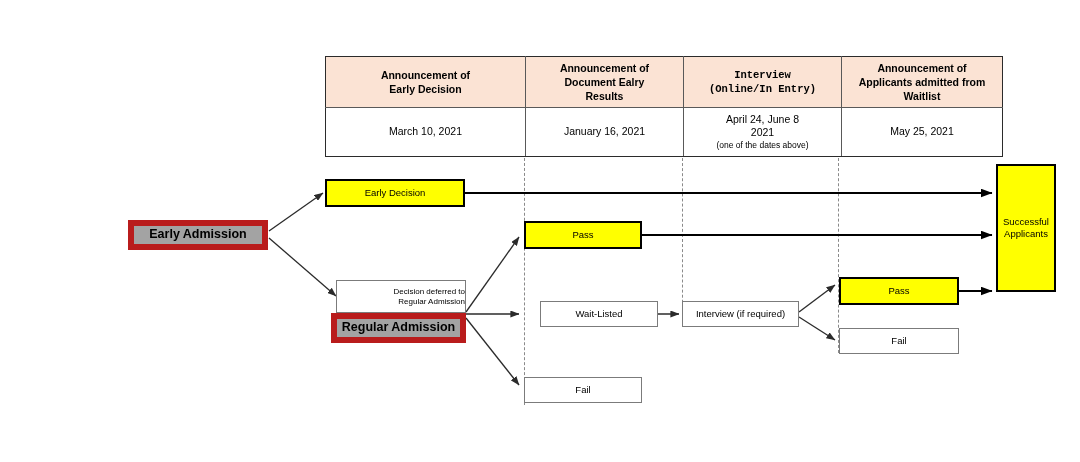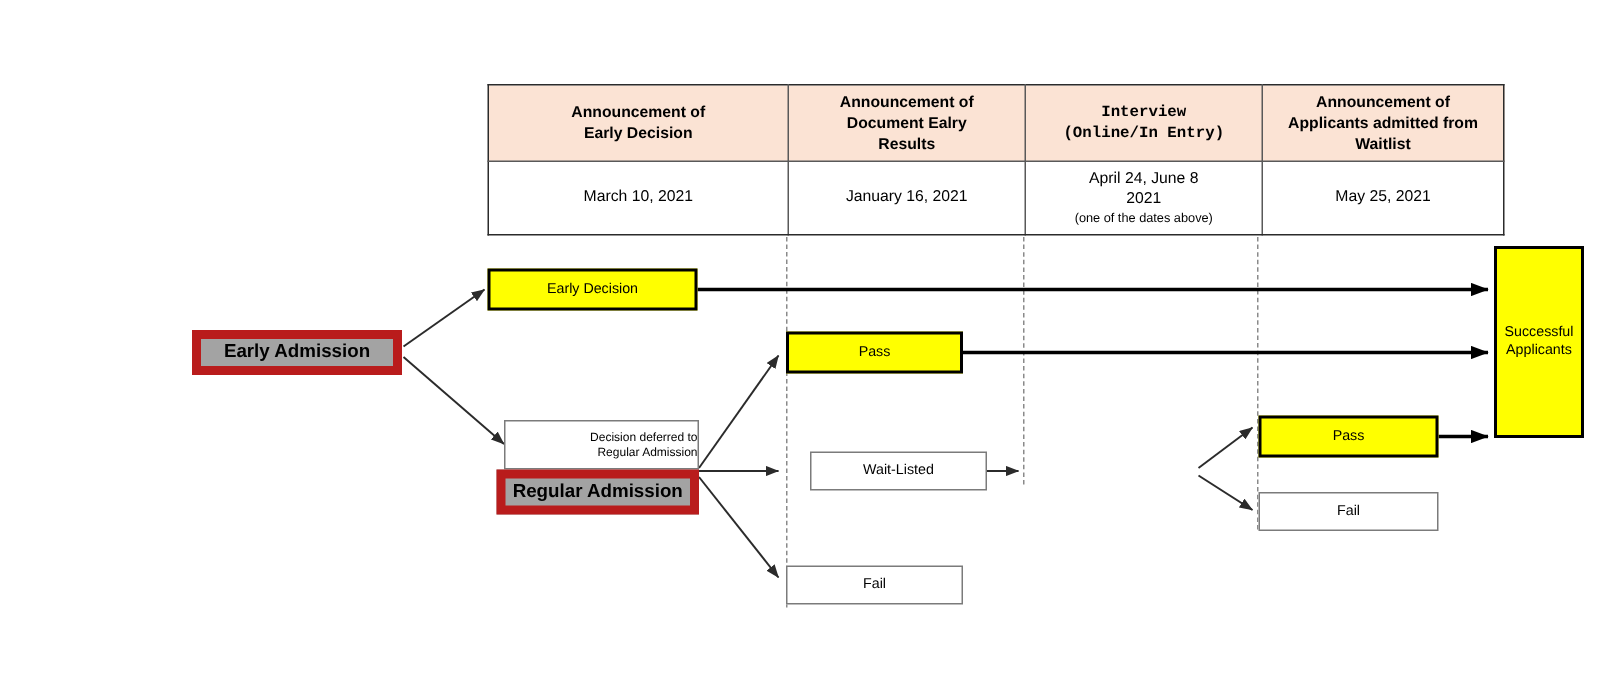--- a/index.html
+++ b/index.html
@@ -232,20 +232,23 @@
   </div>
 
   <div class="node node-plain" style="left:524px; top:301px; width:118px; height:26px;margin-left:16px;">
     <span>Wait-Listed</span>
   </div>
 
   <div class="node node-plain" style="left:524px; top:377px; width:118px; height:26px;">
     <span>Fail</span>
   </div>
 
+  <div class="node node-plain" style="left:682px; top:301px; width:117px; height:26px;">
+    <span>Interview (if required)</span>
+  </div>
 
   <div class="node node-yellow" style="left:839px; top:277px; width:120px; height:28px;">
     <span>Pass</span>
   </div>
 
   <div class="node node-plain" style="left:839px; top:328px; width:120px; height:26px;">
     <span>Fail</span>
   </div>
 
   <div class="node node-yellow" style="left:996px; top:164px; width:60px; height:128px; flex-direction:column;">

